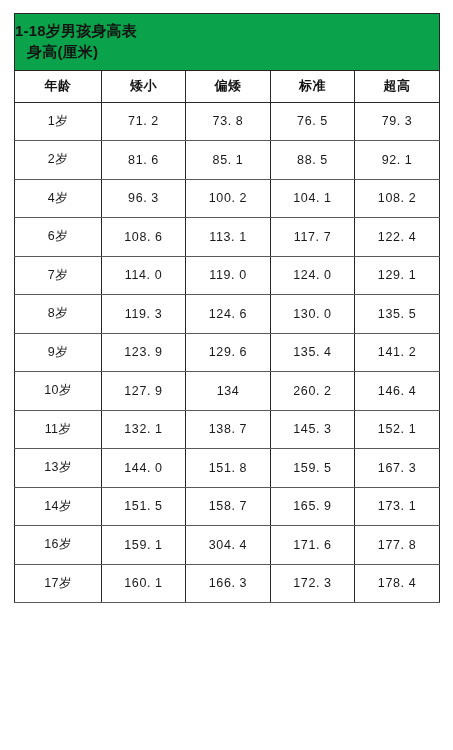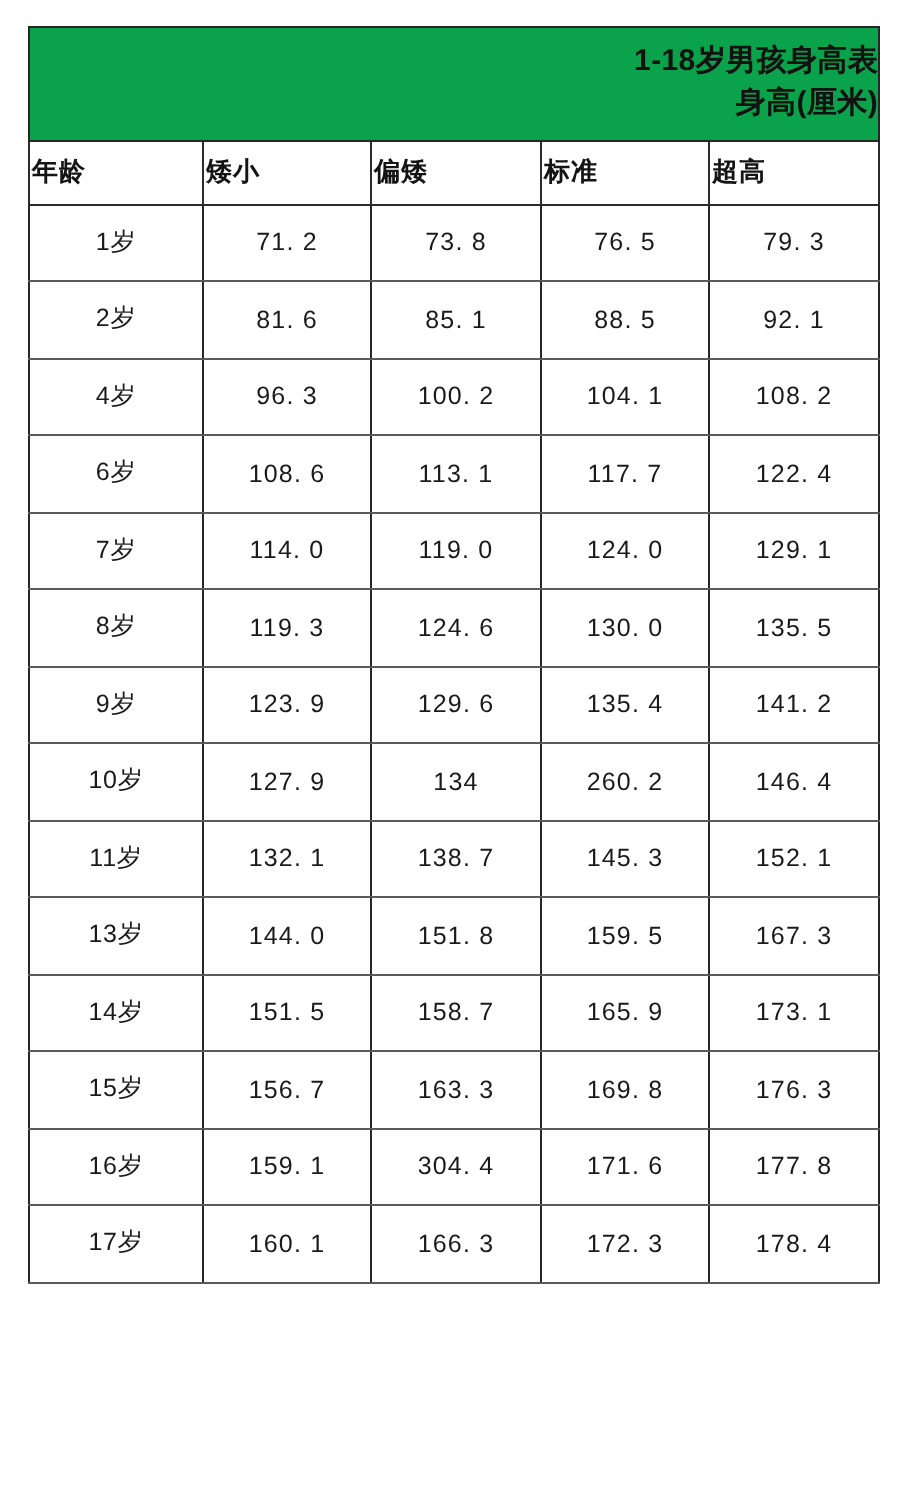--- a/index.html
+++ b/index.html
@@ -34,33 +34,33 @@
 
   .chart-table col.c-age   { width: 87px; }
   .chart-table col.c-d1    { width: 84px; }
   .chart-table col.c-d2    { width: 85px; }
   .chart-table col.c-d3    { width: 84px; }
   .chart-table col.c-d4    { width: 85px; }
 
   .title-cell {
     background: #0AA34B;
     color: #121212;
-    text-align: right;
+    text-align: left;
     font-weight: bold;
     font-size: 15px;
     line-height: 1.42;
     padding: 6px 0 7px 0;
     border: 1px solid #262626;
     letter-spacing: 0.2px;
   }
   .title-line1 { display: block; }
-  .title-line2 { display: block; }
+  .title-line2 { display: block; margin-left: 12px; }
 
   .col-head {
-    text-align: left;
+    text-align: center;
     font-weight: bold;
     font-size: 13px;
     color: #141414;
     height: 29px;
     border: 1px solid #2b2b2b;
     background: #ffffff;
     letter-spacing: 0.5px;
   }
 
   .data-row td {
@@ -182,27 +182,20 @@
         <td>167. 3</td>
       </tr>
       <tr class="data-row">
         <td class="age-cell">14岁</td>
         <td>151. 5</td>
         <td>158. 7</td>
         <td>165. 9</td>
         <td>173. 1</td>
       </tr>
       <tr class="data-row">
-        <td class="age-cell">15岁</td>
-        <td>156. 7</td>
-        <td>163. 3</td>
-        <td>169. 8</td>
-        <td>176. 3</td>
-      </tr>
-      <tr class="data-row">
         <td class="age-cell">16岁</td>
         <td>159. 1</td>
         <td>304. 4</td>
         <td>171. 6</td>
         <td>177. 8</td>
       </tr>
       <tr class="data-row">
         <td class="age-cell">17岁</td>
         <td>160. 1</td>
         <td>166. 3</td>

